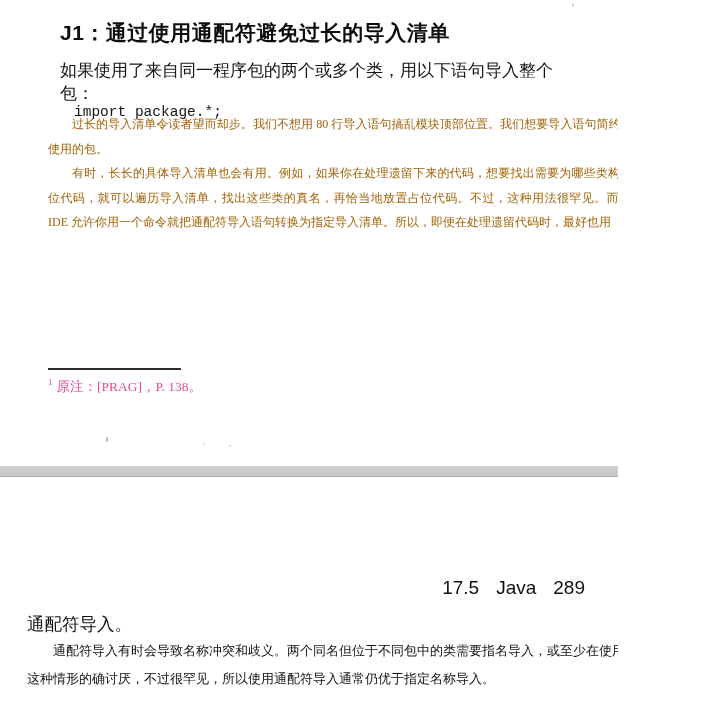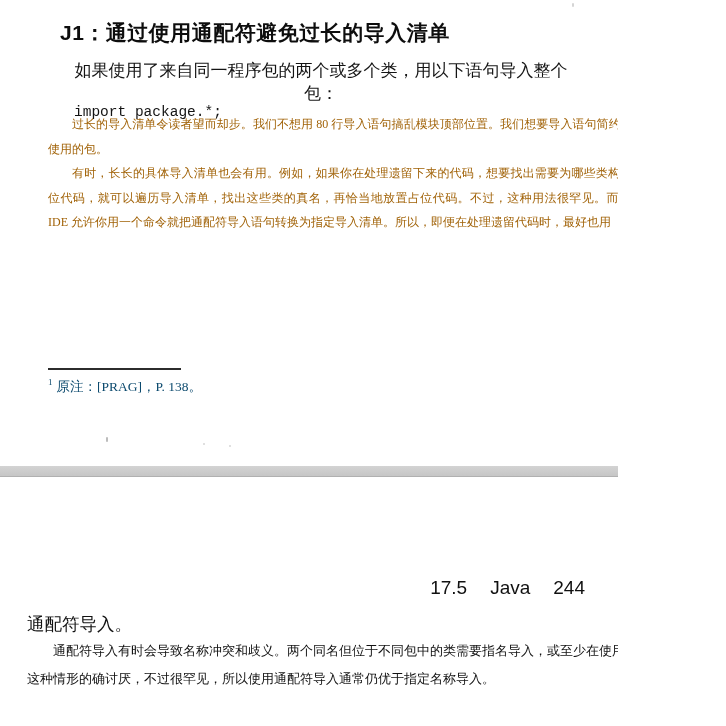--- a/index.html
+++ b/index.html
@@ -22,21 +22,20 @@
     font-weight: bold;
     letter-spacing: 0.5px;
     color: #0d0d0d;
   }
   .intro {
     position: absolute;
     top: 59px; left: 60px; right: 36px;
     margin: 0;
     font-size: 17px;
     color: #141414;
-    text-align: center;
   }
   .code-line {
     position: absolute;
     top: 90px; left: 60px;
     margin: 14px;
     font-family: "Liberation Mono", "DejaVu Sans Mono", monospace;
     font-size: 14.5px;
     color: #141414;
     white-space: pre;
   }
@@ -55,37 +54,37 @@
     position: absolute;
     top: 368px; left: 48px;
     width: 133px; height: 0;
     border-top: 2px solid #2c2c2c;
   }
   .footnote {
     position: absolute;
     top: 377px; left: 48px;
     margin: 0;
     font-size: 13.5px;
-    color: #0c4a6e;
+    color: #ec4899;
   }
   .footnote sup { font-size: 9px; margin-right: 4px; }
   
   .scan-divider {
     position: absolute;
     top: 466px; left: 0; right: 0;
     height: 10px;
     background: linear-gradient(#d3d3d3, #c6c6c6);
     border-bottom: 1px solid #b0b0b0;
   }
   
   .running-header {
     position: absolute;
     top: 577px; right: 33px;
     display: flex;
-    gap: 23px;
+    gap: 17px;
     font-family: "Liberation Sans", "DejaVu Sans", sans-serif;
     font-size: 19px;
     color: #101010;
   }
   .continuation {
     position: absolute;
     top: 612px; left: 27px;
     margin: 0;
     font-size: 17.5px;
     color: #121212;
@@ -130,21 +129,21 @@
     <div class="footnote-rule"></div>
     <p class="footnote"><sup>1</sup><span>原注：[PRAG]，P. 138。</span></p>
   </section>
 
   <div class="scan-divider"></div>
 
   <section>
     <div class="running-header">
       <span>17.5</span>
       <span>Java</span>
-      <span>244</span>
+      <span>289</span>
     </div>
     <p class="continuation">通配符导入。</p>
     <p class="bottom-para">通配符导入有时会导致名称冲突和歧义。两个同名但位于不同包中的类需要指名导入，或至少在使用时指定名称。这种情形的确讨厌，不过很罕见，所以使用通配符导入通常仍优于指定名称导入。</p>
   </section>
 
   <i class="speckle sp1"></i>
   <i class="speckle sp2"></i>
   <i class="speckle sp3"></i>
   <i class="speckle sp4"></i>
   <i class="speckle sp5"></i>

